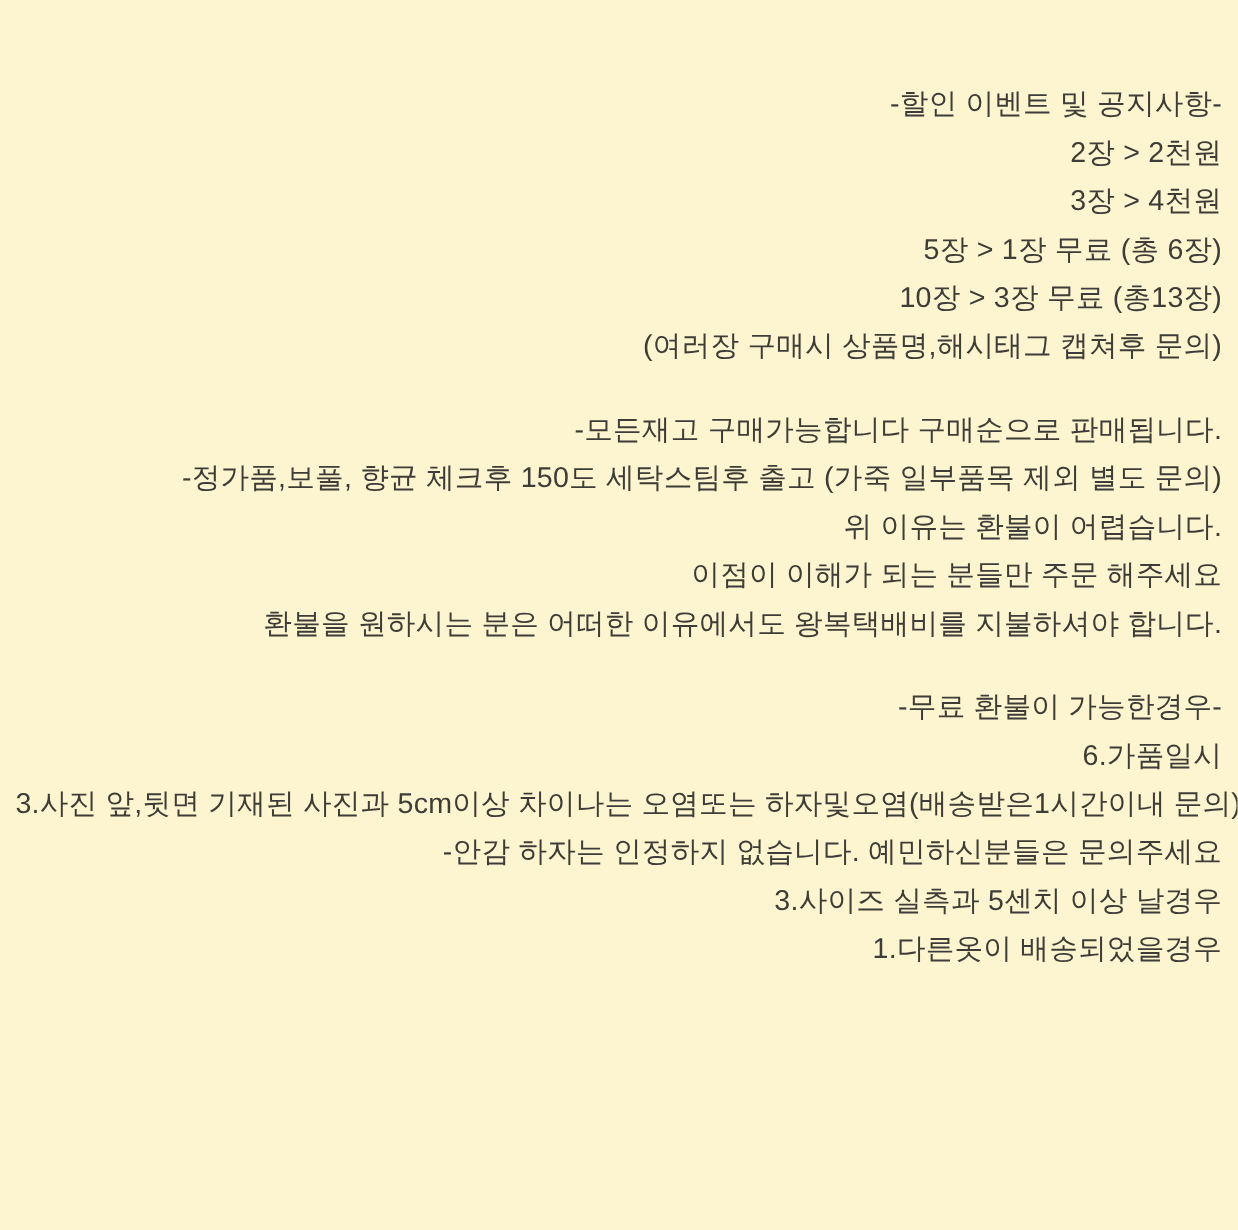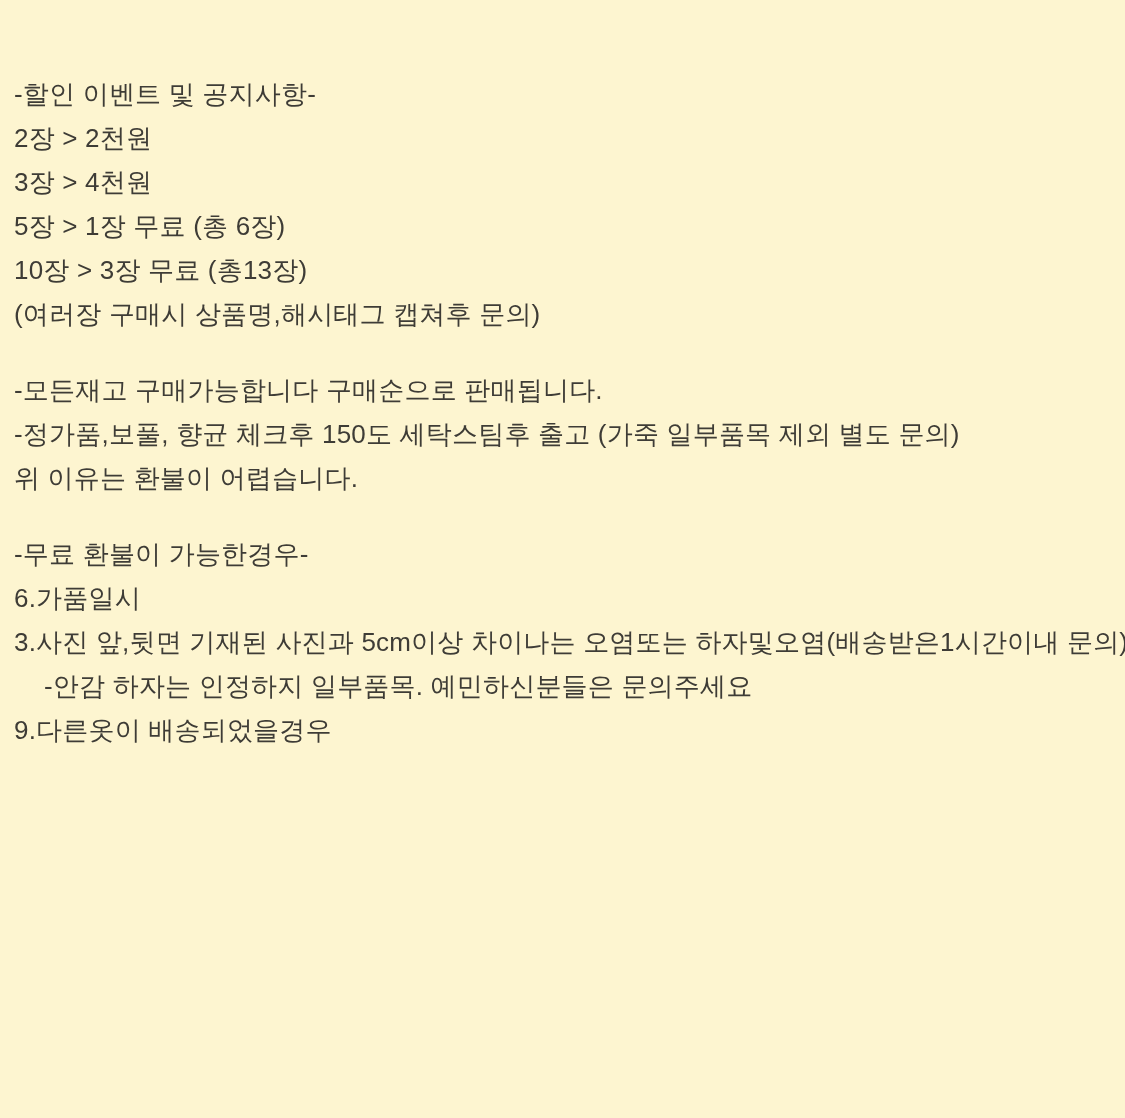--- a/index.html
+++ b/index.html
@@ -18,20 +18,21 @@
     box-sizing: border-box;
     width: 1125px;
     height: 1118px;
     padding: 72px 14px 0 14px;
   }
   .line {
     font-size: 26px;
     line-height: 44px;
     white-space: pre;
     letter-spacing: 0.2px;
+    text-align: right;
   }
   .line.indented {
     padding-left: 30px;
   }
   .spacer {
     height: 32px;
   }
 </style>
 </head>
 <body style="background: rgb(253, 245, 208); color: rgb(62, 60, 54);">
@@ -44,22 +45,25 @@
   <div class="line">3장 &gt; 4천원</div>
   <div class="line">5장 &gt; 1장 무료 (총 6장)</div>
   <div class="line">10장 &gt; 3장 무료 (총13장)</div>
   <div class="line">(여러장 구매시 상품명,해시태그 캡쳐후 문의)</div>
 
   <div class="spacer"></div>
 
   <div class="line">-모든재고 구매가능합니다 구매순으로 판매됩니다.</div>
   <div class="line">-정가품,보풀, 향균 체크후 150도 세탁스팀후 출고 (가죽 일부품목 제외 별도 문의)</div>
   <div class="line">위 이유는 환불이 어렵습니다.</div>
+  <div class="line">이점이 이해가 되는 분들만 주문 해주세요</div>
+  <div class="line">환불을 원하시는 분은 어떠한 이유에서도 왕복택배비를 지불하셔야 합니다.</div>
 
   <div class="spacer"></div>
 
   <div class="line">-무료 환불이 가능한경우-</div>
   <div class="line">6.가품일시</div>
   <div class="line">3.사진 앞,뒷면 기재된 사진과 5cm이상 차이나는 오염또는 하자및오염(배송받은1시간이내 문의)</div>
-  <div class="line indented">-안감 하자는 인정하지 일부품목. 예민하신분들은 문의주세요</div>
-  <div class="line">9.다른옷이 배송되었을경우</div>
+  <div class="line indented">-안감 하자는 인정하지 없습니다. 예민하신분들은 문의주세요</div>
+  <div class="line">3.사이즈 실측과 5센치 이상 날경우</div>
+  <div class="line">1.다른옷이 배송되었을경우</div>
 
 </div>
 
 </body></html>

